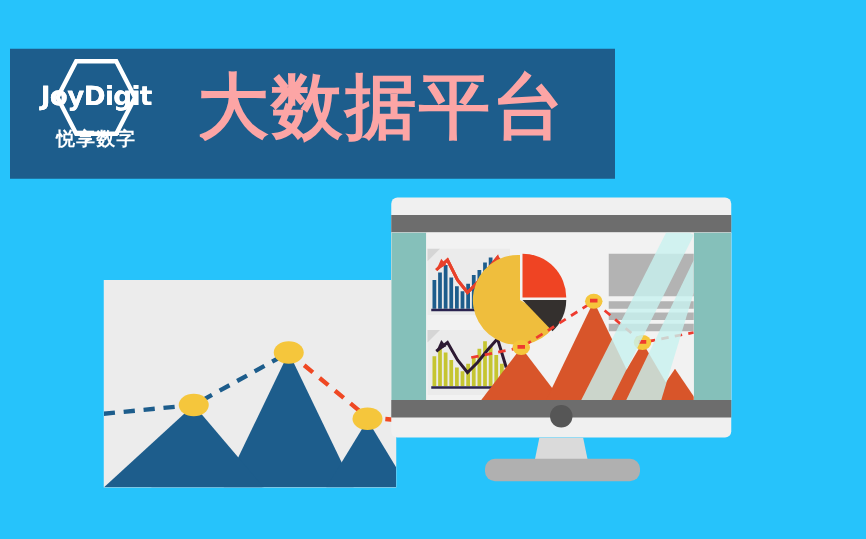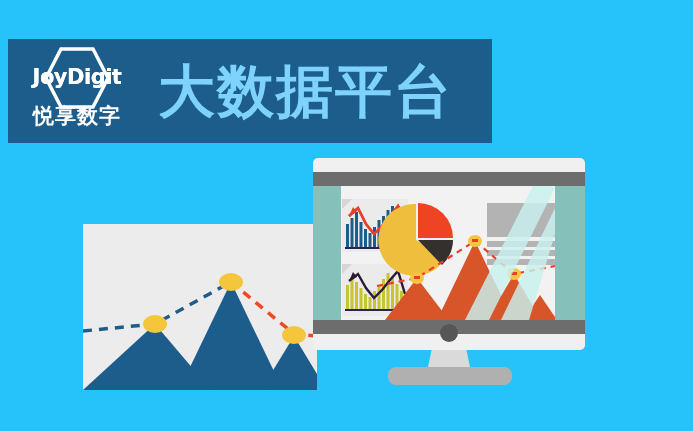--- a/index.html
+++ b/index.html
@@ -54,33 +54,33 @@
     letter-spacing: -0.5px;
     font-family: "DejaVu Sans", sans-serif;
     text-shadow: 0 0 0 #fff;
   }
   #logo-sub {
     position: absolute;
     left: 0; top: 57px;
     width: 118px;
     text-align: center;
     color: #ffffff;
-    font-size: 21px;
+    font-size: 15px;
     font-weight: bold;
     letter-spacing: 1px;
     font-family: "DejaVu Sans", sans-serif;
   }
   #banner-title {
-    color: #7dd3fc;
+    color: #fca5a5;
     font-size: 57px;
     font-weight: bold;
     letter-spacing: 2px;
     margin-left: 22px;
     line-height: 1;
-    font-family: Liberation Sans, sans-serif;
+    font-family: Liberation Mono, monospace;
   }
 
   
   #left-panel {
     position: absolute;
     left: 83px; top: 224px;
     width: 234px; height: 166px;
     background: #ececec;
     overflow: hidden;
   }

